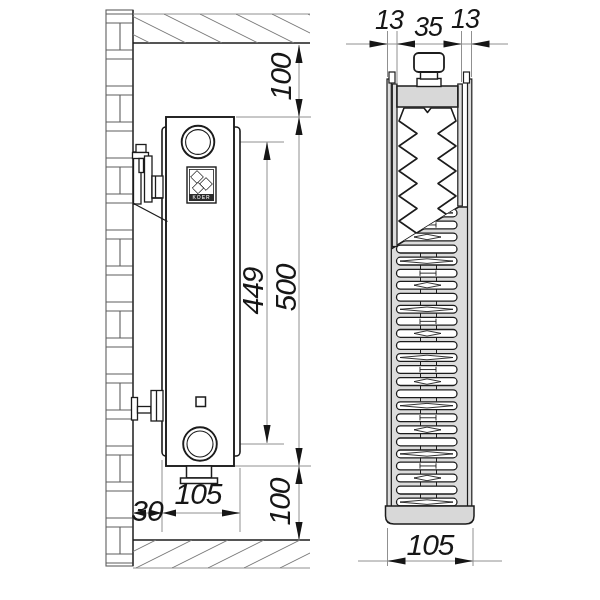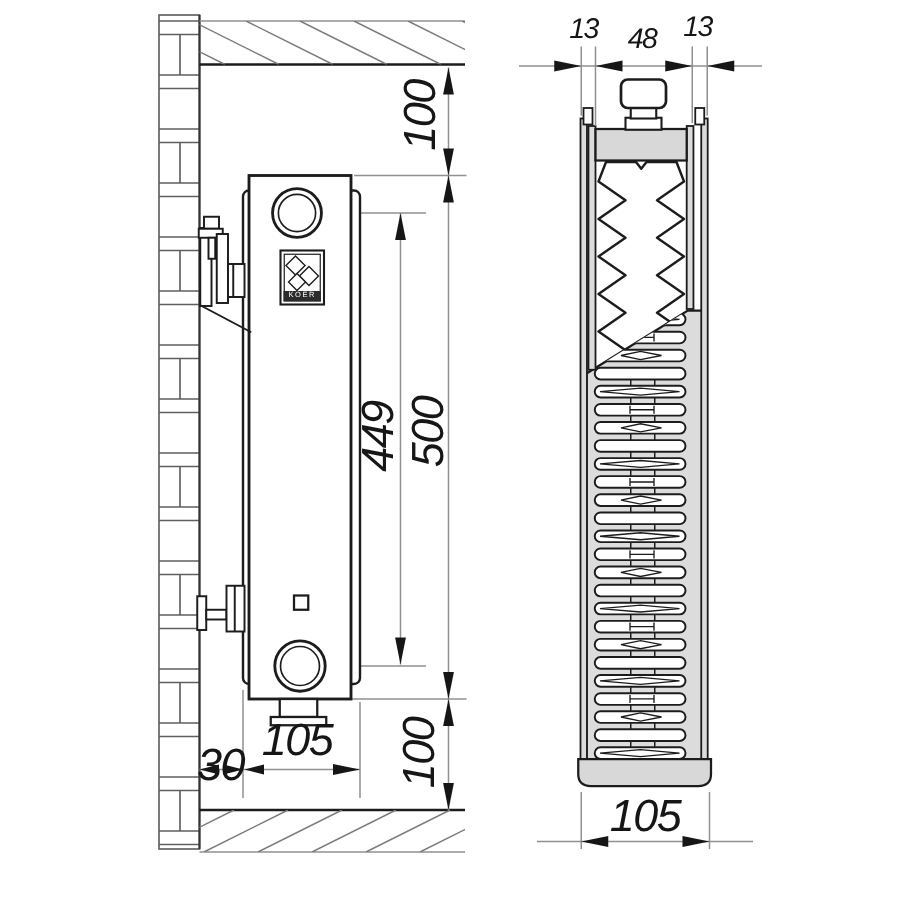--- a/index.html
+++ b/index.html
@@ -1,21 +1,21 @@
 <!DOCTYPE html>
 <html><head>
 <meta charset="utf-8">
 <style>
   html,body{margin:0;padding:0;background:#fff;}
   #stage{position:relative;width:600px;height:600px;background:#ffffff;overflow:hidden;
          font-family:"Liberation Sans",sans-serif;}
   #stage svg{position:absolute;left:0;top:0;}
   .dim{position:absolute;width:90px;height:34px;display:flex;align-items:center;justify-content:center;
        font-style:italic;font-size:30px;color:#161616;letter-spacing:-1px;white-space:nowrap;}
-  .dim.small{font-size:19px;}
+  .dim.small{font-size:27px;}
   .vert{transform:rotate(-90deg);}
   #logo-text{position:absolute;left:189px;top:193.5px;width:25px;height:7px;background:#2b2b2b;
              color:#fff;font-size:5px;line-height:7px;text-align:center;letter-spacing:1px;overflow:hidden;}
 </style>
 </head>
 <body>
 
 <div id="stage">
 
 <svg width="600" height="600" viewBox="0 0 600 600">
@@ -246,18 +246,18 @@
   </g>
 </svg>
 
 <div class="dim vert" style="left:236px;top:60px;">100</div>
 <div class="dim vert" style="left:241px;top:271px;">500</div>
 <div class="dim vert" style="left:208px;top:274px;">449</div>
 <div class="dim vert" style="left:235px;top:485px;">100</div>
 <div class="dim" style="left:102px;top:478px;margin-top:16px;">30</div>
 <div class="dim" style="left:153px;top:477px;">105</div>
 <div class="dim small" style="left:344px;top:3px;">13</div>
-<div class="dim small" style="left:383px;top:10px;">48</div>
+<div class="dim small" style="left:383px;top:10px;">35</div>
 <div class="dim small" style="left:420px;top:2px;">13</div>
 <div class="dim" style="left:385px;top:528px;">105</div>
 <div id="logo-text">KOER</div>
 
 </div>
 
 </body></html>

